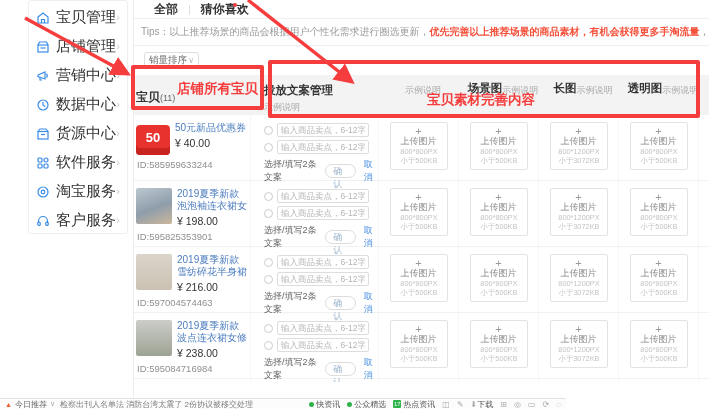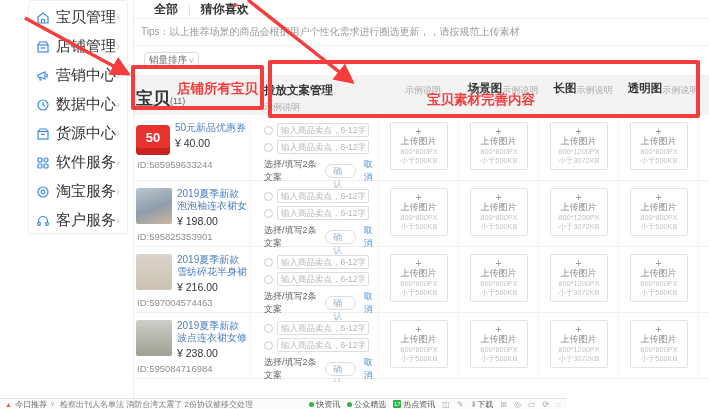--- a/index.html
+++ b/index.html
@@ -34,21 +34,21 @@
     font-size:9.5px; color:#666; cursor:pointer; background:#fff; }
   #sort-select .caret { color:#bbb; font-size:8px; }
 
   
   .c-prod { width:117px; } .c-copy { width:128px; } .c-img { width:80px; }
   #thead { height:40px; background:#f3f3f3; display:flex; }
   .th { padding:6px 0 0 8px; }
   .th .t-label { font-size:11.5px; color:#333; font-weight:bold; }
   .th .t-sub { font-size:9px; color:#a9a9a9; margin-top:3px; }
   #th-prod { padding-top:12px; }
-  #th-prod .t-main { font-size:17px; color:#333; font-weight:bold; }
+  #th-prod .t-main { font-size:12px; color:#333; font-weight:bold; }
   #th-prod .t-count { font-size:9px; color:#666; }
   #rows { height:267px; overflow:hidden; }
   .trow { display:flex; height:66px; border-bottom:1px solid #f1f1f1; }
   .cell { border-right:1px solid #f6f6f6; }
 
   .c-prod { padding:7px 2px 0 2px; }
   .prod-top { display:flex; }
   .thumb { width:36px; height:36px; flex:0 0 36px; border-radius:2px; background:#d8d5cf;
     display:flex; align-items:center; justify-content:center; cursor:pointer; }
   .thumb[data-kind="coupon"] { width:34px; height:30px; flex-basis:34px; margin-top:3px;
@@ -209,20 +209,21 @@
 
     <div id="tabbar">
       <span class="tab">全部</span>
       <span class="tab-sep">|</span>
       <span class="tab">猜你喜欢</span>
       <span class="tab-dot"></span>
     </div>
 
     <div id="tipsbar">
       <span class="tip-gray">Tips：以上推荐场景的商品会根据用户个性化需求进行圈选更新，</span>
+        <span class="tip-red">优先完善以上推荐场景的商品素材，有机会获得更多手淘流量</span>
         <span class="tip-gray">，请按规范上传素材</span>
     </div>
 
     <div id="toolbar">
       <div id="sort-select">
         <span>销量排序</span>
         <span class="caret">∨</span>
       </div>
     </div>
 

